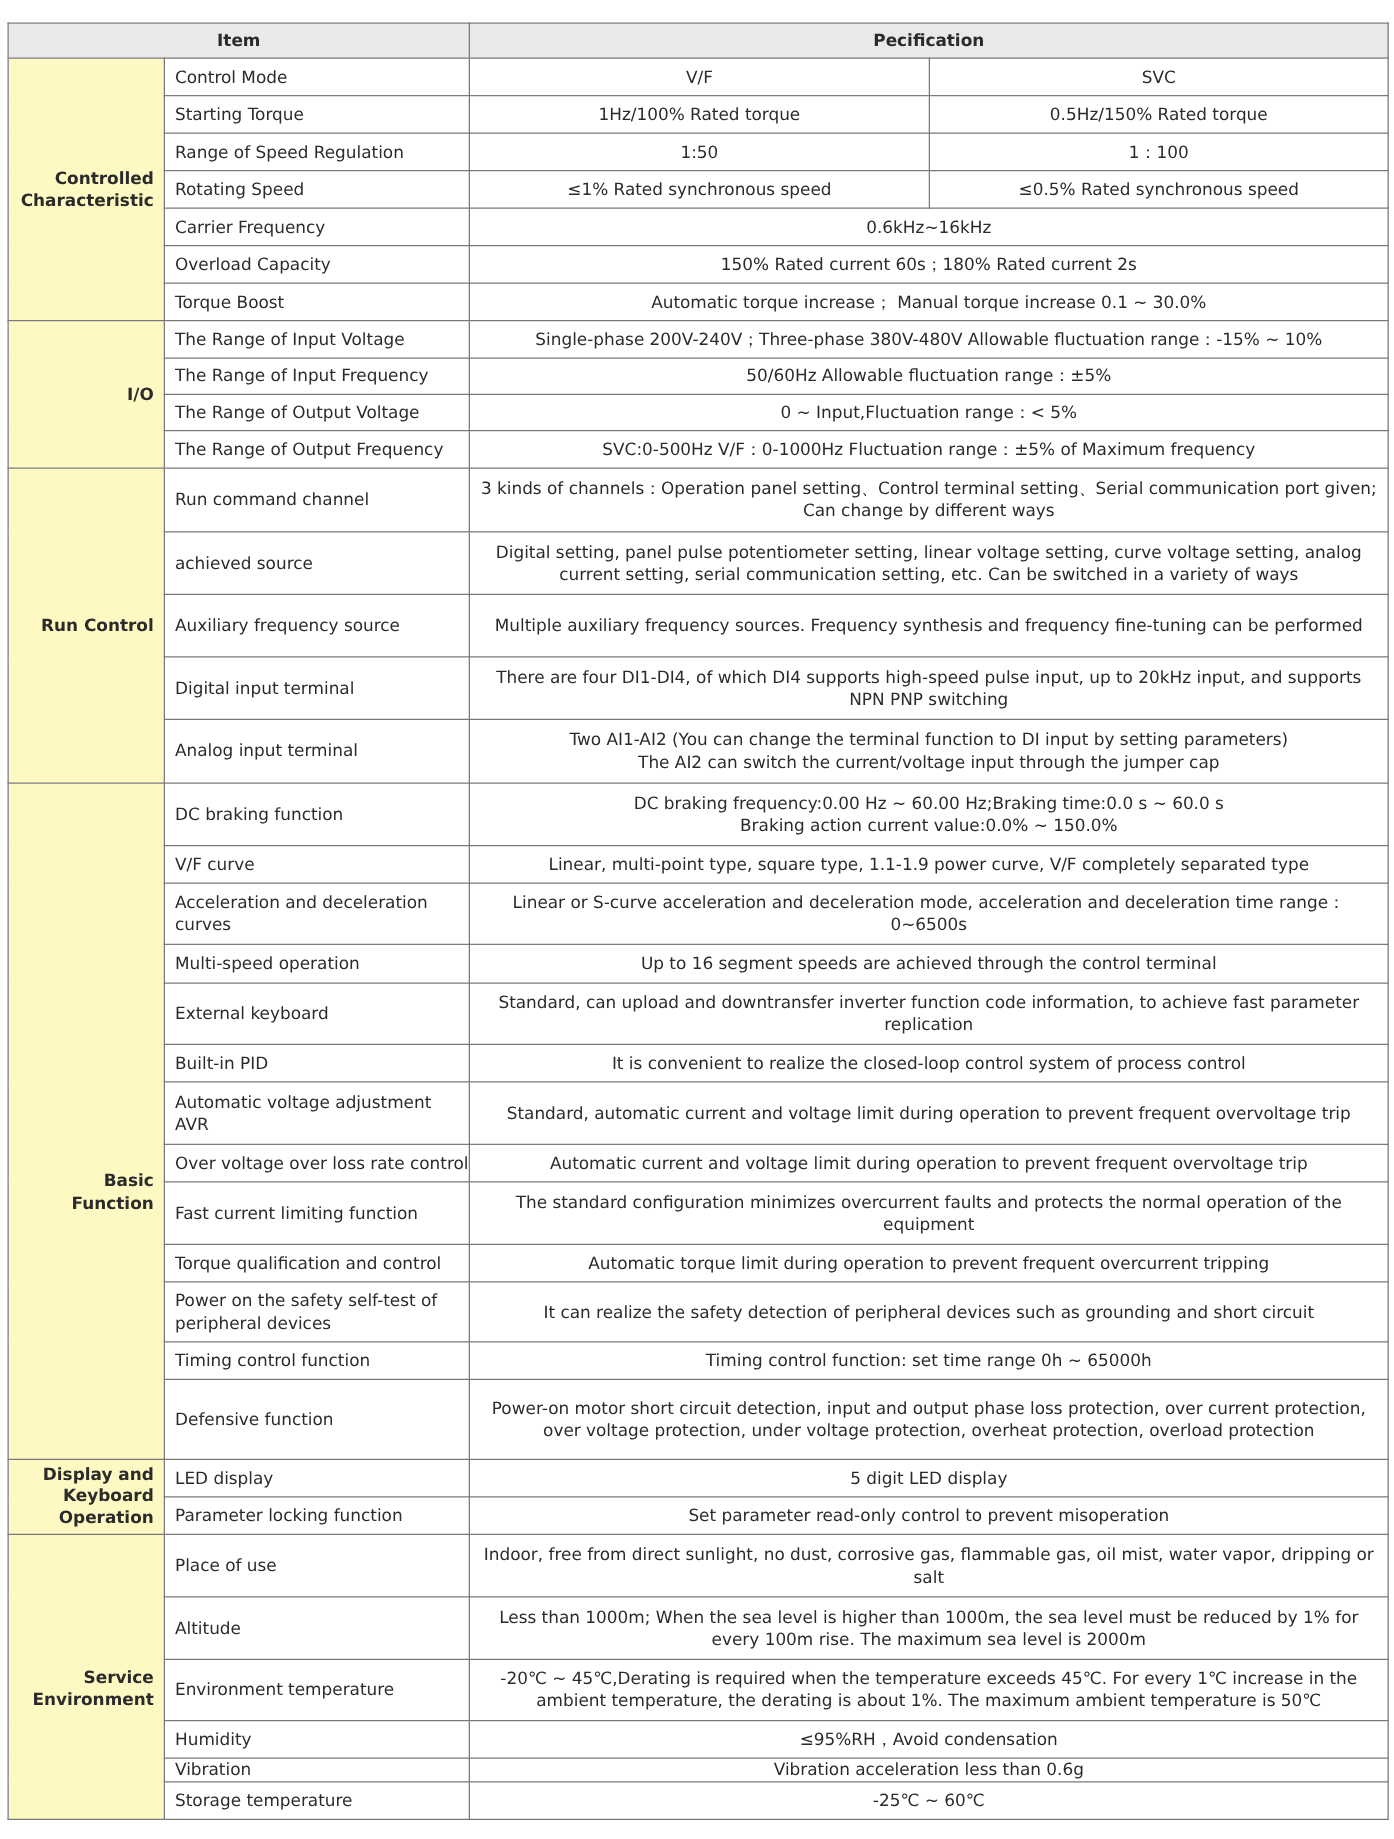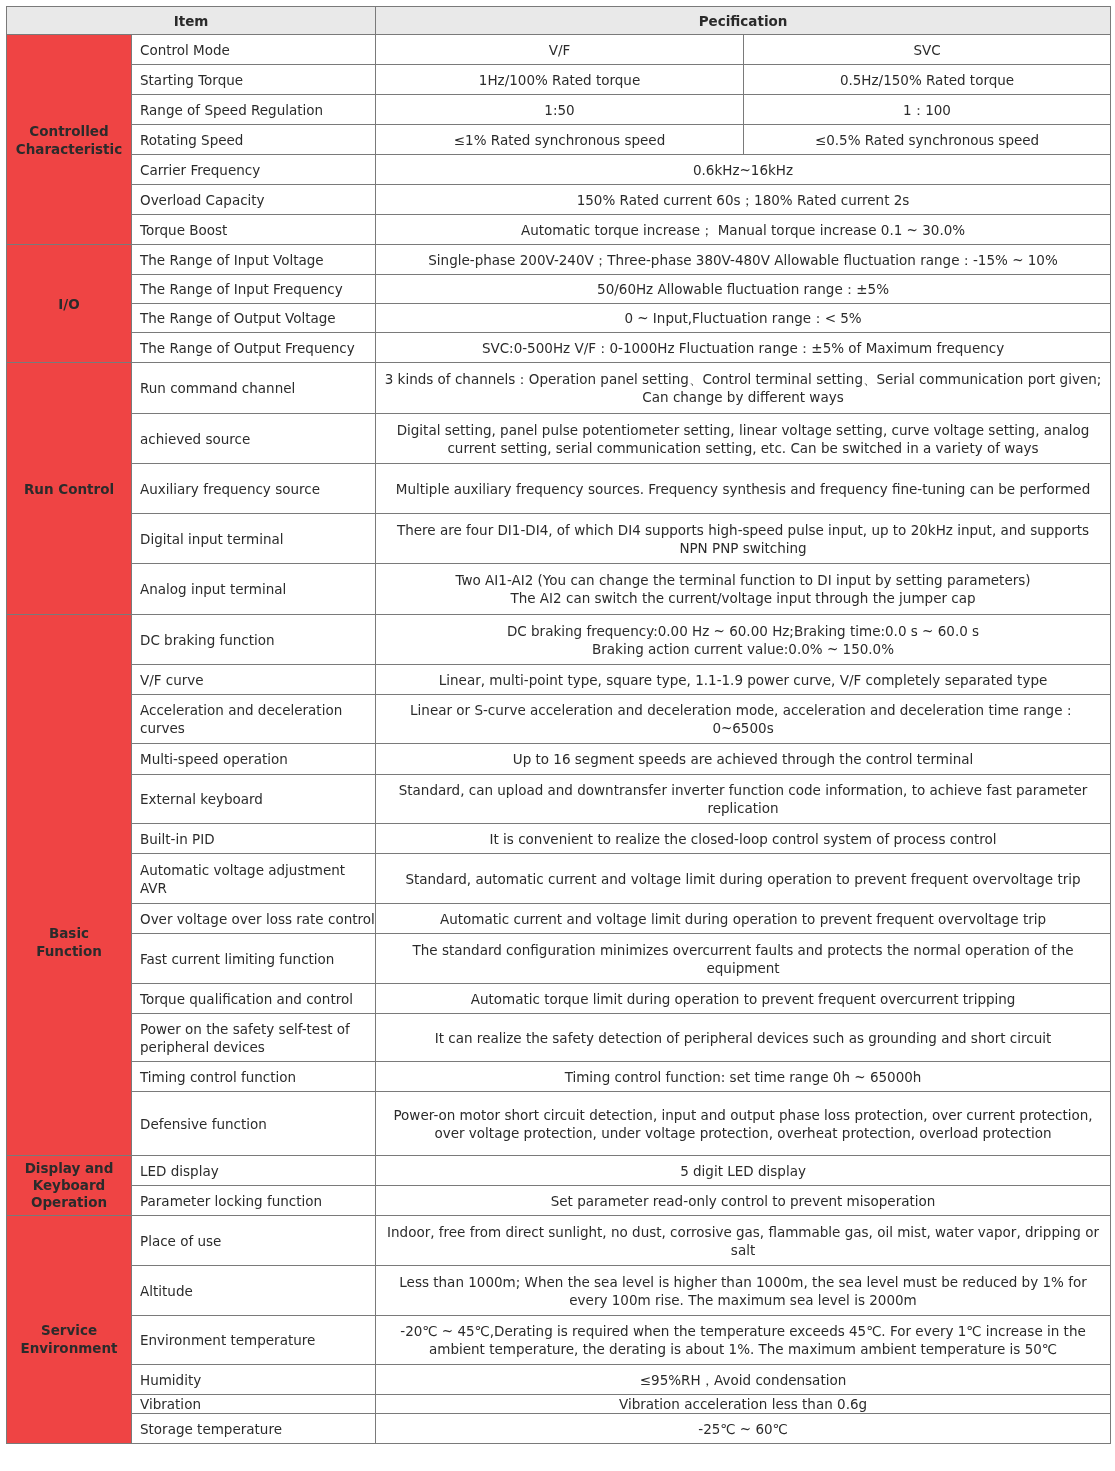--- a/index.html
+++ b/index.html
@@ -1,26 +1,26 @@
 <!DOCTYPE html>
 <html><head>
 <meta charset="utf-8">
 <style>
   html, body { margin: 0; padding: 0; background: #ffffff; }
   body { width: 1115px; height: 1471px; position: relative; font-family: "DejaVu Sans", sans-serif; color: #2b2b2b; }
   table.spec {
-    position: absolute; left: 6px; top: 6px; width: 1104px;
+    position: absolute; left: 6px; top: 18px; width: 1104px;
     border-collapse: collapse; table-layout: fixed; font-size: 13.5px;
   }
   table.spec td, table.spec th {
     border: 1.5px solid #7a7a7a; padding: 0 8px; vertical-align: middle; line-height: 18px;
     overflow: hidden;
   }
   table.spec th { background: #e9e9e9; font-weight: bold; text-align: center; height: 27px; font-size: 13.5px; color:#2a2a2a;}
-  td.cat { background: #ef4444; font-weight: bold; text-align: center; line-height: 30px; padding: 0 4px; }
+  td.cat { background: #fef9c3; font-weight: bold; text-align: right; line-height: 30px; padding: 0 4px; }
   td.cat.tight { line-height: 17px; }
   td.item { text-align: left; padding-left: 8px; }
   td.val { text-align: center; padding-left: 11px; }
   td.center { text-align: center; }
 </style>
 </head>
 <body>
 
 <table class="spec">
   <colgroup>

